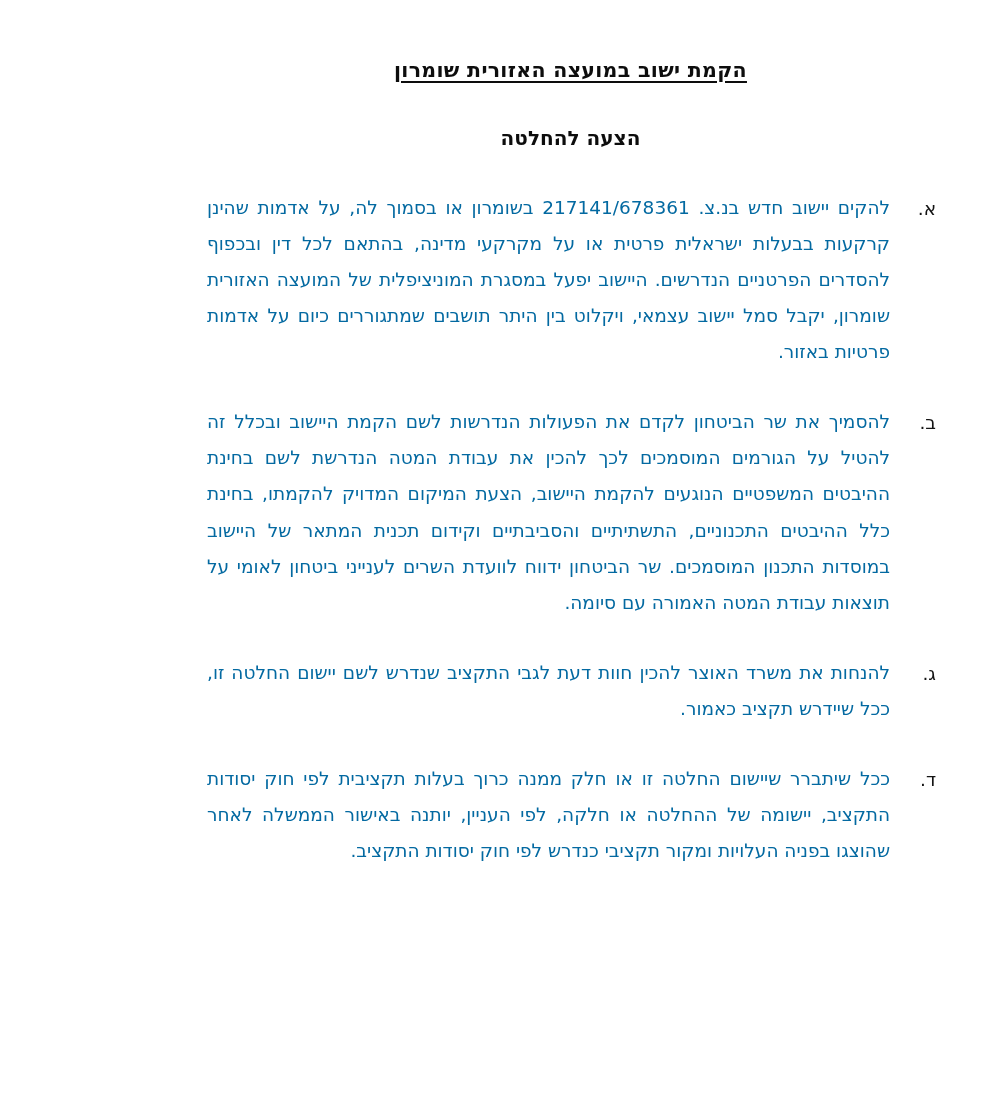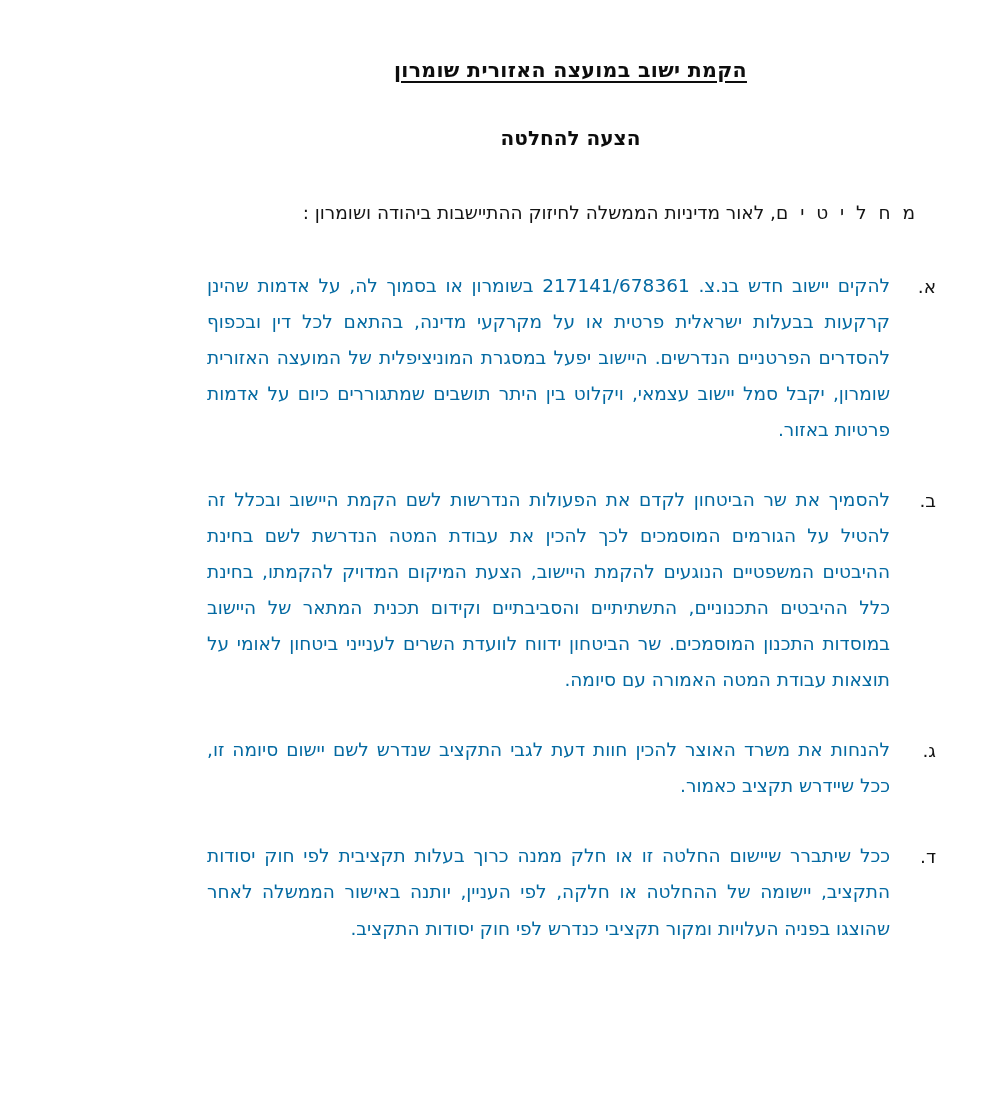--- a/index.html
+++ b/index.html
@@ -79,37 +79,36 @@
 </style>
 </head>
 <body>
 
 <div class="page">
 
   <h1 class="doc-title">הקמת ישוב במועצה האזורית שומרון</h1>
 
   <h2 class="doc-subtitle">הצעה להחלטה</h2>
 
-  <p class="lead"><span class="spaced">מ ח ל י ט י ם</span><span>, לאור מדיניות הממשלה לחיזוק ההתיישבות ביהודה ושומרון :</span></p>
 
   <div class="clauses">
 
     <div class="clause">
       <div class="clause-marker">א.</div>
       <div class="clause-body">להקים יישוב חדש בנ.צ. 217141/678361 בשומרון או בסמוך לה, על אדמות שהינן קרקעות בבעלות ישראלית פרטית או על מקרקעי מדינה, בהתאם לכל דין ובכפוף להסדרים הפרטניים הנדרשים. היישוב יפעל במסגרת המוניציפלית של המועצה האזורית שומרון, יקבל סמל יישוב עצמאי, ויקלוט בין היתר תושבים שמתגוררים כיום על אדמות פרטיות באזור.</div>
     </div>
 
     <div class="clause">
       <div class="clause-marker">ב.</div>
       <div class="clause-body">להסמיך את שר הביטחון לקדם את הפעולות הנדרשות לשם הקמת היישוב ובכלל זה להטיל על הגורמים המוסמכים לכך להכין את עבודת המטה הנדרשת לשם בחינת ההיבטים המשפטיים הנוגעים להקמת היישוב, הצעת המיקום המדויק להקמתו, בחינת כלל ההיבטים התכנוניים, התשתיתיים והסביבתיים וקידום תכנית המתאר של היישוב במוסדות התכנון המוסמכים. שר הביטחון ידווח לוועדת השרים לענייני ביטחון לאומי על תוצאות עבודת המטה האמורה עם סיומה.</div>
     </div>
 
     <div class="clause">
       <div class="clause-marker">ג.</div>
-      <div class="clause-body">להנחות את משרד האוצר להכין חוות דעת לגבי התקציב שנדרש לשם יישום סיומה זו, ככל שיידרש תקציב כאמור.</div>
+      <div class="clause-body">להנחות את משרד האוצר להכין חוות דעת לגבי התקציב שנדרש לשם יישום החלטה זו, ככל שיידרש תקציב כאמור.</div>
     </div>
 
     <div class="clause">
       <div class="clause-marker">ד.</div>
       <div class="clause-body">ככל שיתברר שיישום החלטה זו או חלק ממנה כרוך בעלות תקציבית לפי חוק יסודות התקציב, יישומה של ההחלטה או חלקה, לפי העניין, יותנה באישור הממשלה לאחר שהוצגו בפניה העלויות ומקור תקציבי כנדרש לפי חוק יסודות התקציב.</div>
     </div>
 
   </div>
 
 </div>

